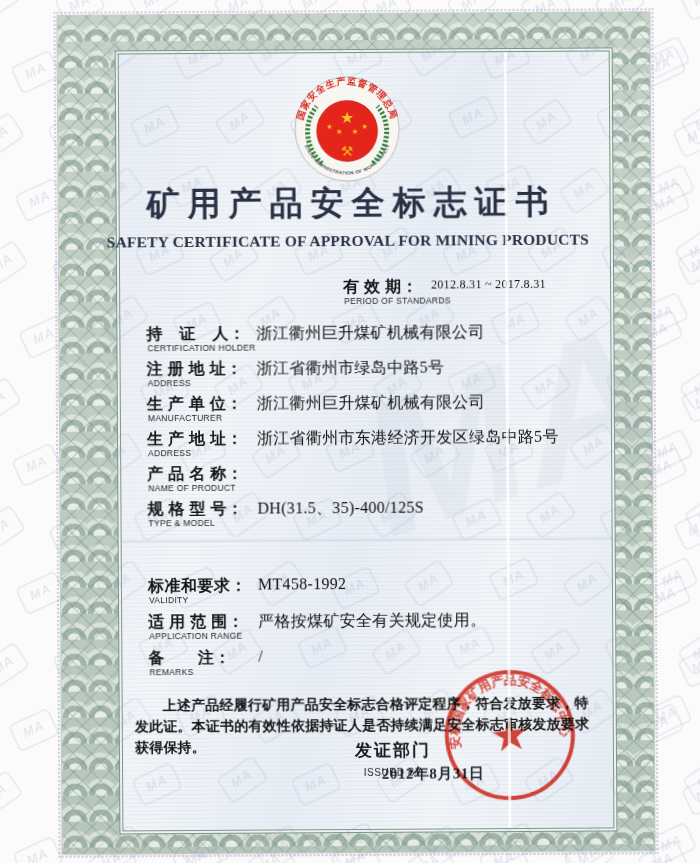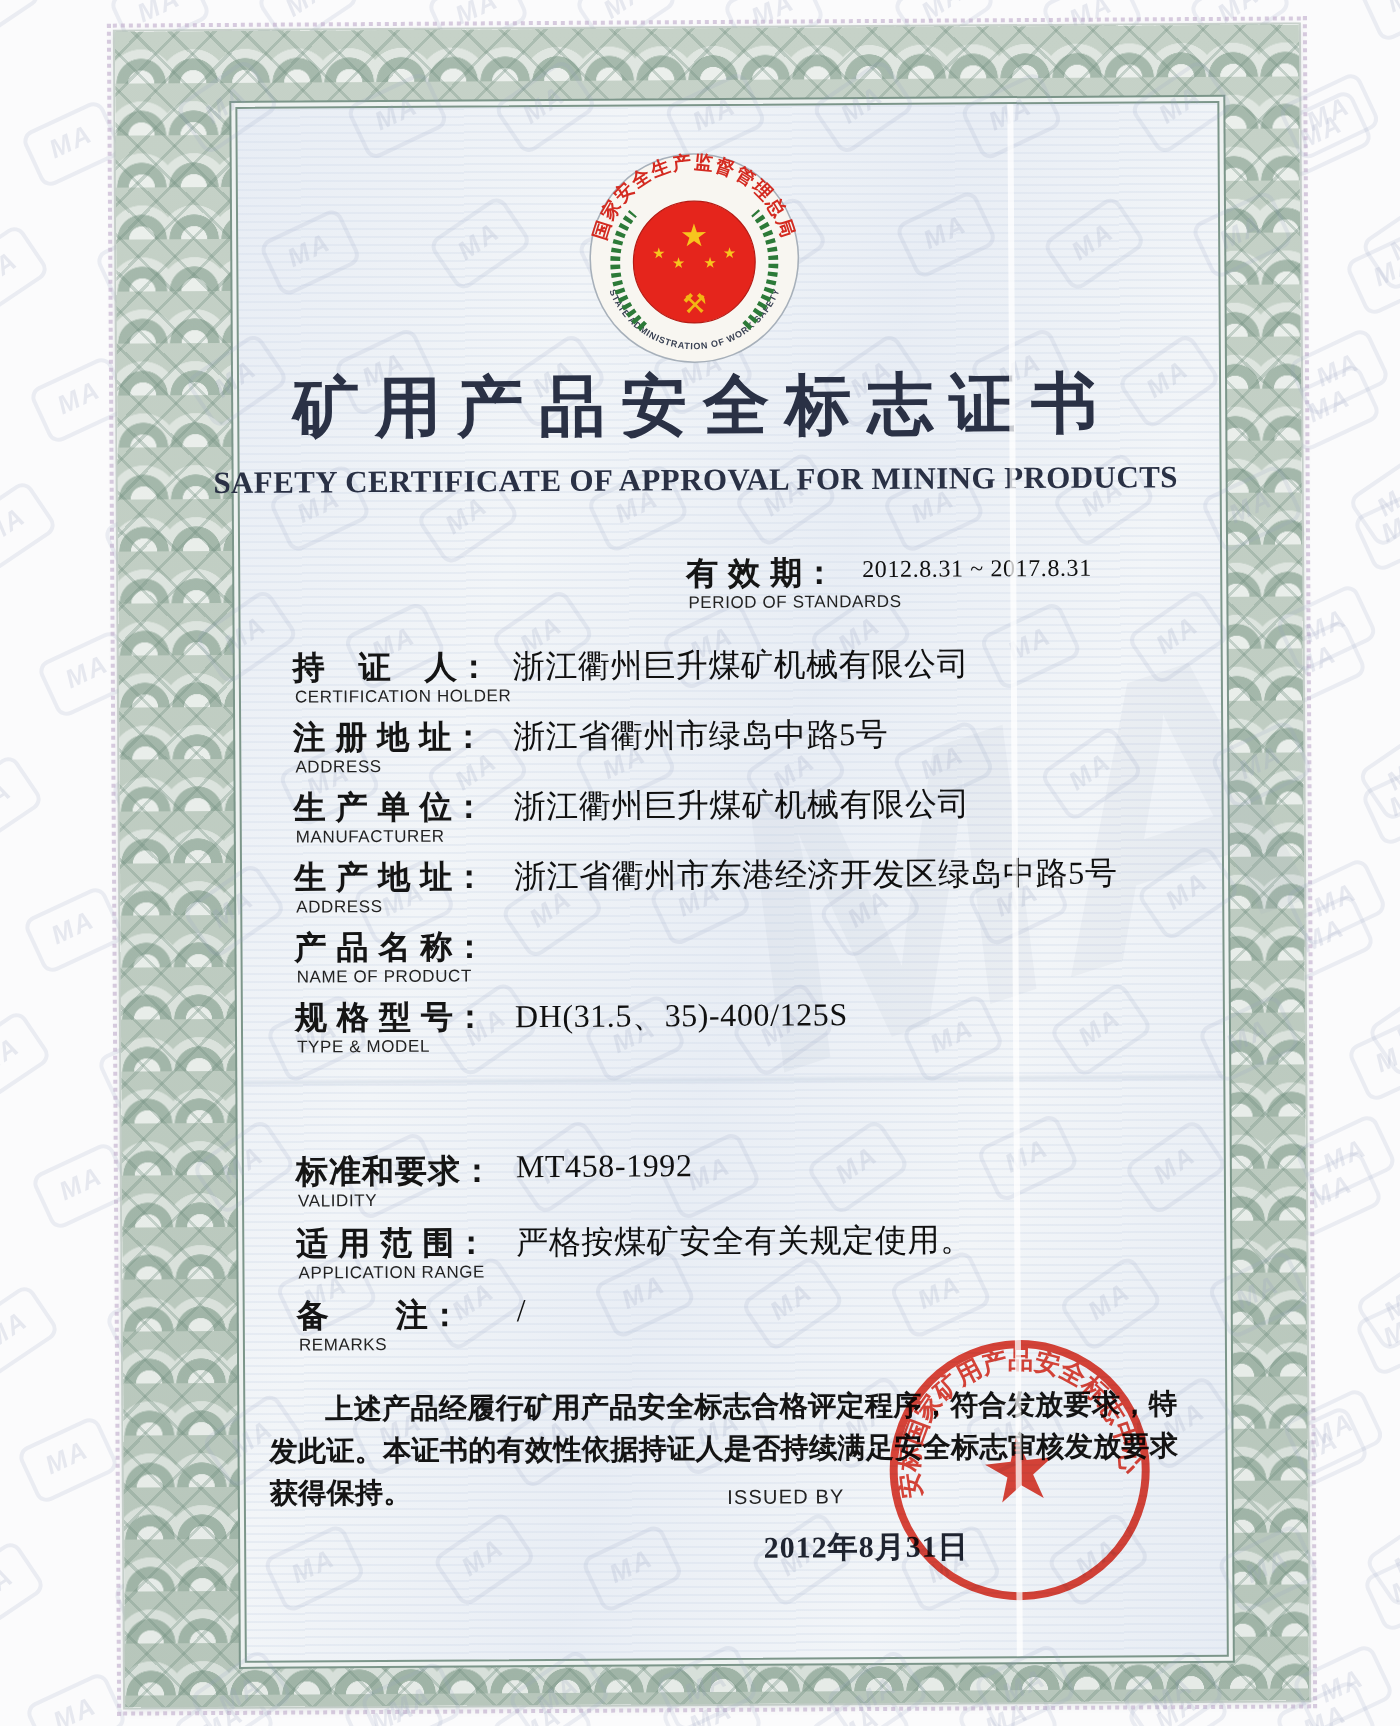--- a/index.html
+++ b/index.html
@@ -416,20 +416,21 @@
       <div class="row sp">
         <span class="zh">备　　注：</span>
         <span class="en">REMARKS</span>
         <span class="val">/</span>
       </div>
     </div>
 
     <div class="decl">上述产品经履行矿用产品安全标志合格评定程序，符合发放要求，特发此证。本证书的有效性依据持证人是否持续满足安全标志审核发放要求获得保持。</div>
 
     <div class="issued">
+      <div class="zh-big">发证部门</div>
       <div class="en-sm">ISSUED BY</div>
     </div>
     <div class="issue-date">2012年8月31日</div>
 
     <svg class="seal" viewBox="0 0 142 142">
       <circle cx="71" cy="71" r="63" fill="none" stroke="#e03528" stroke-width="4"></circle>
       <path id="sealArc" d="M 26.8,96.5 A 51,51 0 1 1 115.2,96.5" fill="none"></path>
       <text font-size="12.5" font-weight="700" fill="#e03528">
         <textPath href="#sealArc" startOffset="50%" text-anchor="middle" lengthAdjust="spacing">安标国家矿用产品安全标志中心</textPath>
       </text>

